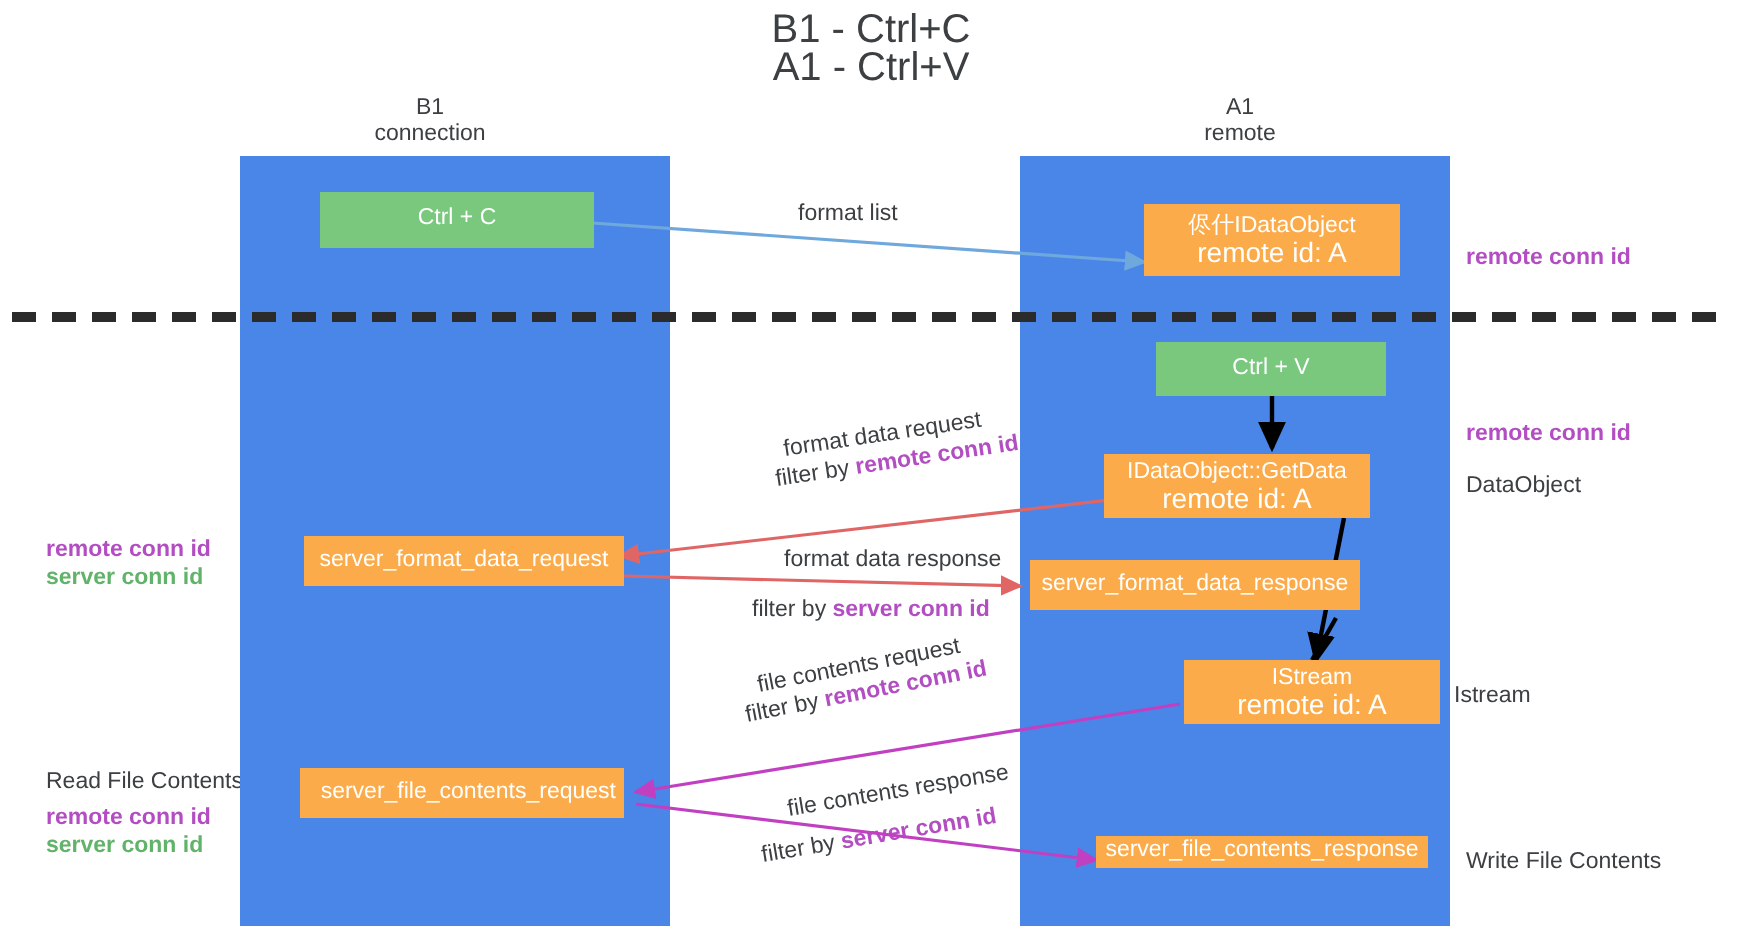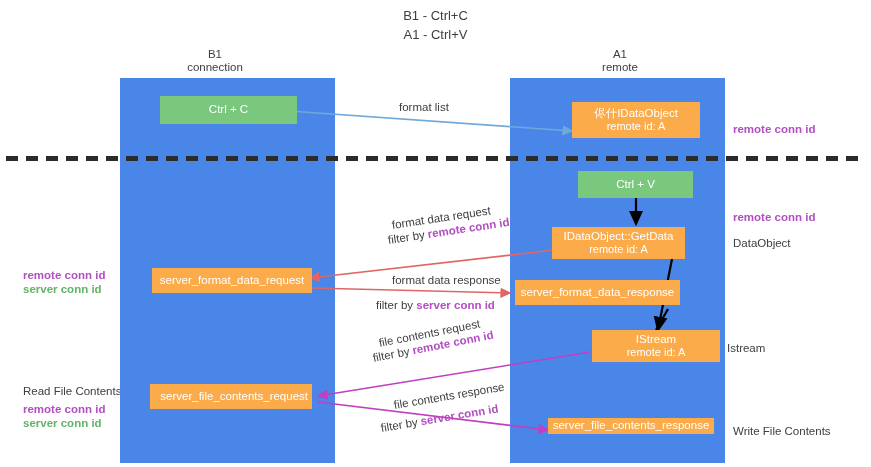--- a/index.html
+++ b/index.html
@@ -27,34 +27,34 @@
   
   .node{
     position:absolute;display:flex;flex-direction:column;
     align-items:center;justify-content:center;
     font-size:11.5px;line-height:13.5px;color:#ffffff;
     text-align:center;box-sizing:border-box;padding:2px 4px;
     z-index:3;
   }
   .node.green{background:#79c87e;}
   .node.orange{background:#fbab49;}
-  .node .l2{font-size:11px;}
+  .node .l2{font-size:14px;}
 
   
   .t{position:absolute;font-size:11.5px;color:#3c4043;white-space:nowrap;line-height:13px;}
   .t.purple{color:#b24ec2;font-weight:bold;}
   .t.green{color:#62b36a;font-weight:bold;}
   .t.dark{color:#3c4043;}
   .t.rot-a{transform:rotate(-8.5deg);transform-origin:left center;}
   .t.rot-b{transform:rotate(-11deg);transform-origin:left center;}
   .t.rot-c{transform:rotate(-9.5deg);transform-origin:left center;}
 
   .title{
     position:absolute;left:0;top:6px;width:871px;text-align:center;
-    font-size:13px;color:#3c4043;line-height:19px;white-space:pre-line;
+    font-size:20px;color:#3c4043;line-height:19px;white-space:pre-line;
   }
 
   
   .divider{
     position:absolute;left:6px;top:156px;width:859px;height:5px;
     background:repeating-linear-gradient(to right,#2b2b2b 0 12px,transparent 12px 20px);
     z-index:4;
   }
   .inline{display:inline;}
 </style>

